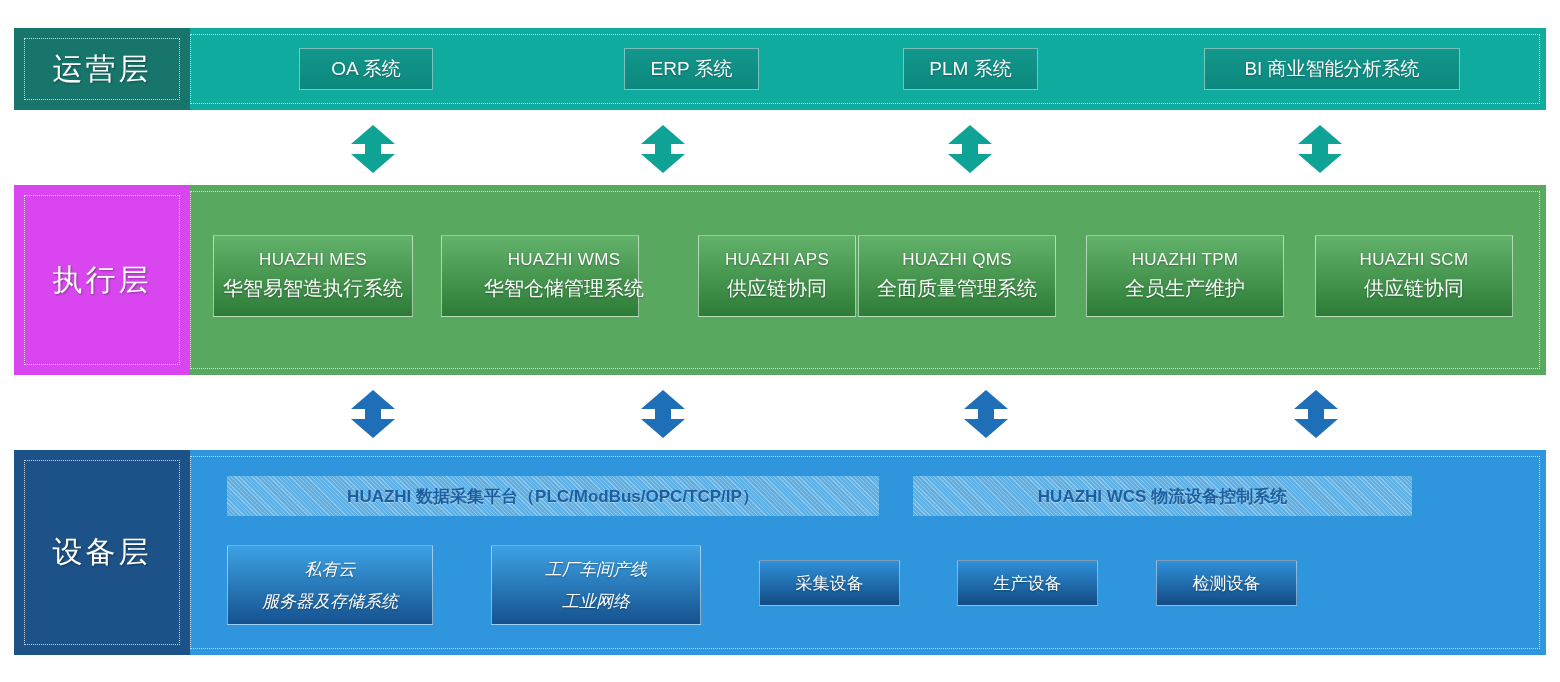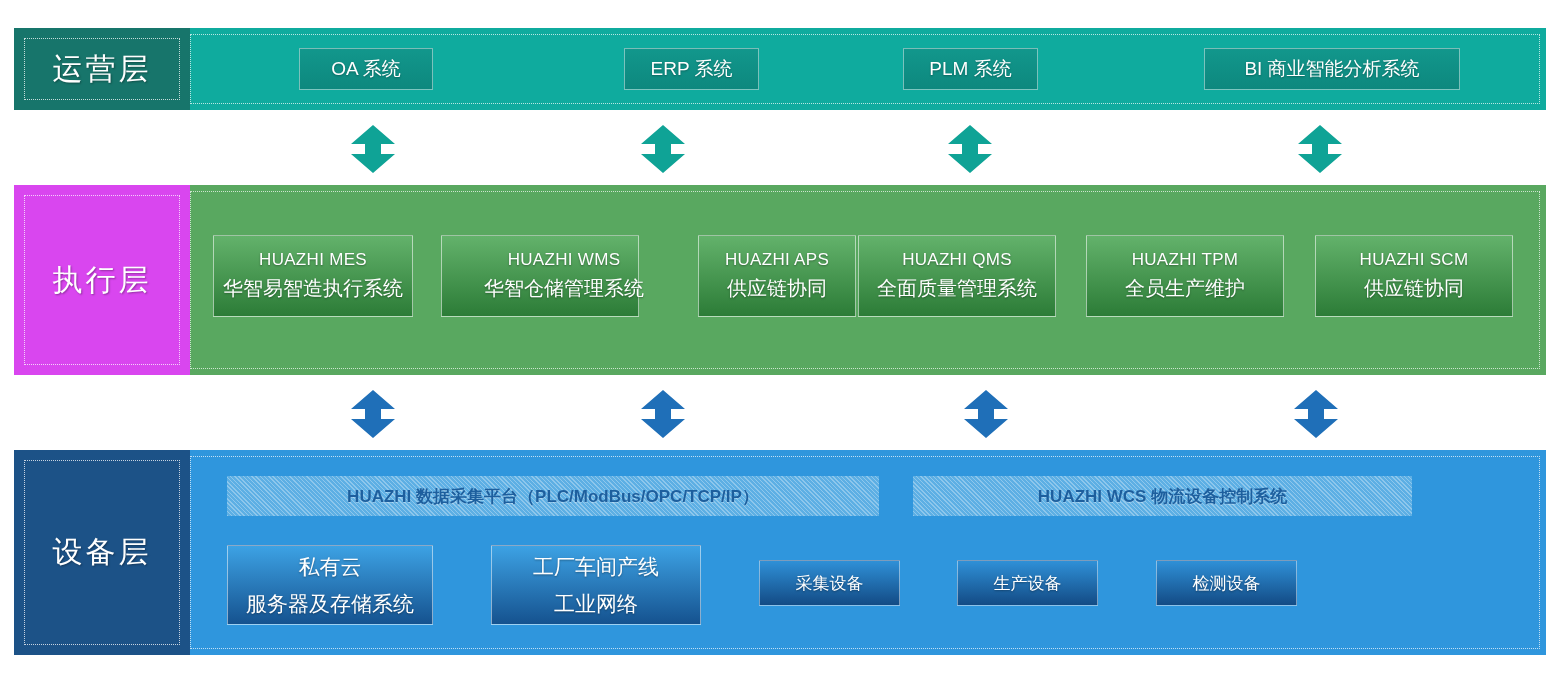--- a/index.html
+++ b/index.html
@@ -131,25 +131,26 @@
   .eq-big {
     position: absolute;
     top: 95px;
     height: 80px;
     display: flex;
     flex-direction: column;
     align-items: center;
     justify-content: center;
     gap: 9px;
     color: #ffffff;
-    font-size: 21px;
+    font-size: 17px;
     white-space: nowrap;
     background: linear-gradient(180deg, #3da2e4 0%, #15528f 100%);
     border: 1px solid rgba(255,255,255,0.5);
     text-shadow: 0 1px 2px rgba(0,0,0,0.35);
+    font-style: italic;
   }
   .eq-small {
     position: absolute;
     top: 110px;
     height: 46px;
     display: flex;
     align-items: center;
     justify-content: center;
     color: #ffffff;
     font-size: 17px;

